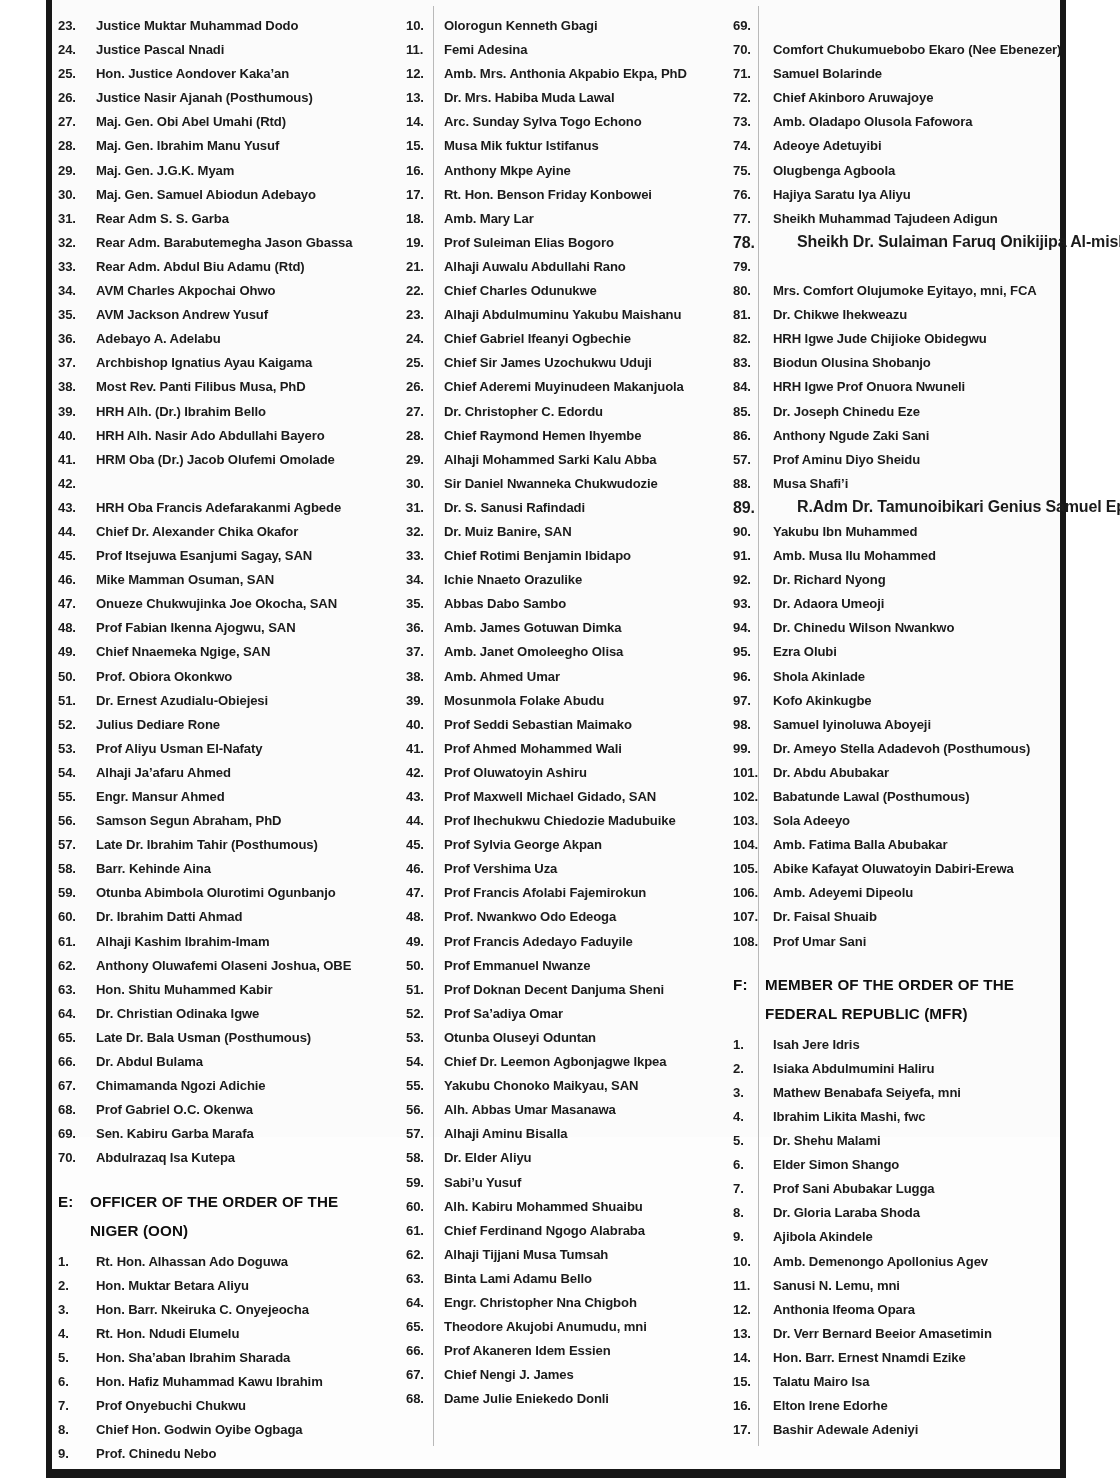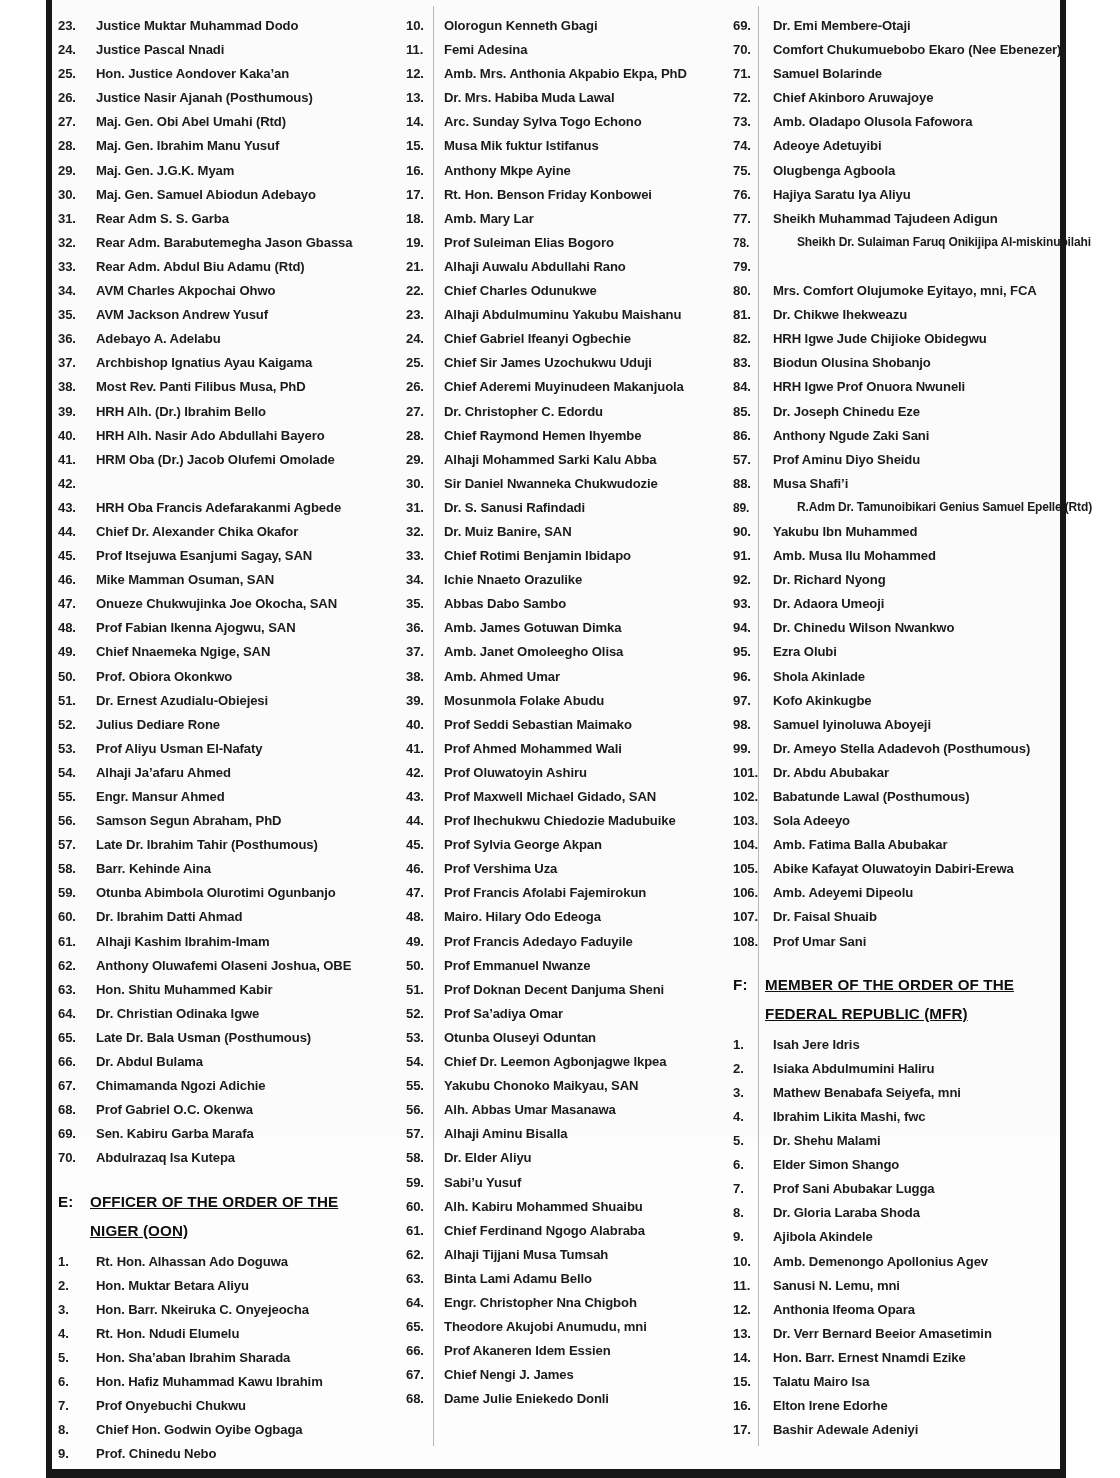--- a/index.html
+++ b/index.html
@@ -110,21 +110,21 @@
     font-weight: 700;
   }
   .col-3 .entry .num { width: 40px; }
 
   .entry .name {
     flex: 1 1 auto;
   }
 
   
   .entry.small {
-    font-size: 12px;
+    font-size: 16px;
     letter-spacing: -0.15px;
   }
   .entry.small .name { position: relative; top: -0.5px; margin-left: 24px; }
 
   
   .section-head {
     display: flex;
     align-items: flex-start;
     font-size: 15.2px;
     font-weight: 700;
@@ -134,21 +134,20 @@
     margin-bottom: 5px;
     letter-spacing: 0.1px;
   }
   .section-head .sec-letter {
     flex: 0 0 auto;
     width: 32px;
   }
   .section-head .sec-title {
     flex: 1 1 auto;
     white-space: pre-line;
-    text-decoration: underline;
   }
 </style>
 </head>
 <body>
 
 <div id="page">
 
   <div class="paper-bg-left"></div>
   <div class="paper-bg-right"></div>
 
@@ -542,21 +541,21 @@
           <li class="entry">
             <span class="num">46.</span>
             <span class="name">Prof Vershima Uza</span>
           </li>
           <li class="entry">
             <span class="num">47.</span>
             <span class="name">Prof Francis Afolabi Fajemirokun</span>
           </li>
           <li class="entry">
             <span class="num">48.</span>
-            <span class="name">Mairo. Hilary Odo Edeoga</span>
+            <span class="name">Prof. Nwankwo Odo Edeoga</span>
           </li>
           <li class="entry">
             <span class="num">49.</span>
             <span class="name">Prof Francis Adedayo Faduyile</span>
           </li>
           <li class="entry">
             <span class="num">50.</span>
             <span class="name">Prof Emmanuel Nwanze</span>
           </li>
           <li class="entry">
@@ -630,21 +629,20 @@
           <li class="entry">
             <span class="num">68.</span>
             <span class="name">Dame Julie Eniekedo Donli</span>
           </li>
         </ol>
       </div>
       <div class="column col-3">
         <ol class="entry-list">
           <li class="entry">
             <span class="num">69.</span>
-            <span class="name">Dr. Emi Membere-Otaji</span>
           </li>
           <li class="entry">
             <span class="num">70.</span>
             <span class="name">Comfort Chukumuebobo Ekaro (Nee Ebenezer)</span>
           </li>
           <li class="entry">
             <span class="num">71.</span>
             <span class="name">Samuel Bolarinde</span>
           </li>
           <li class="entry">

